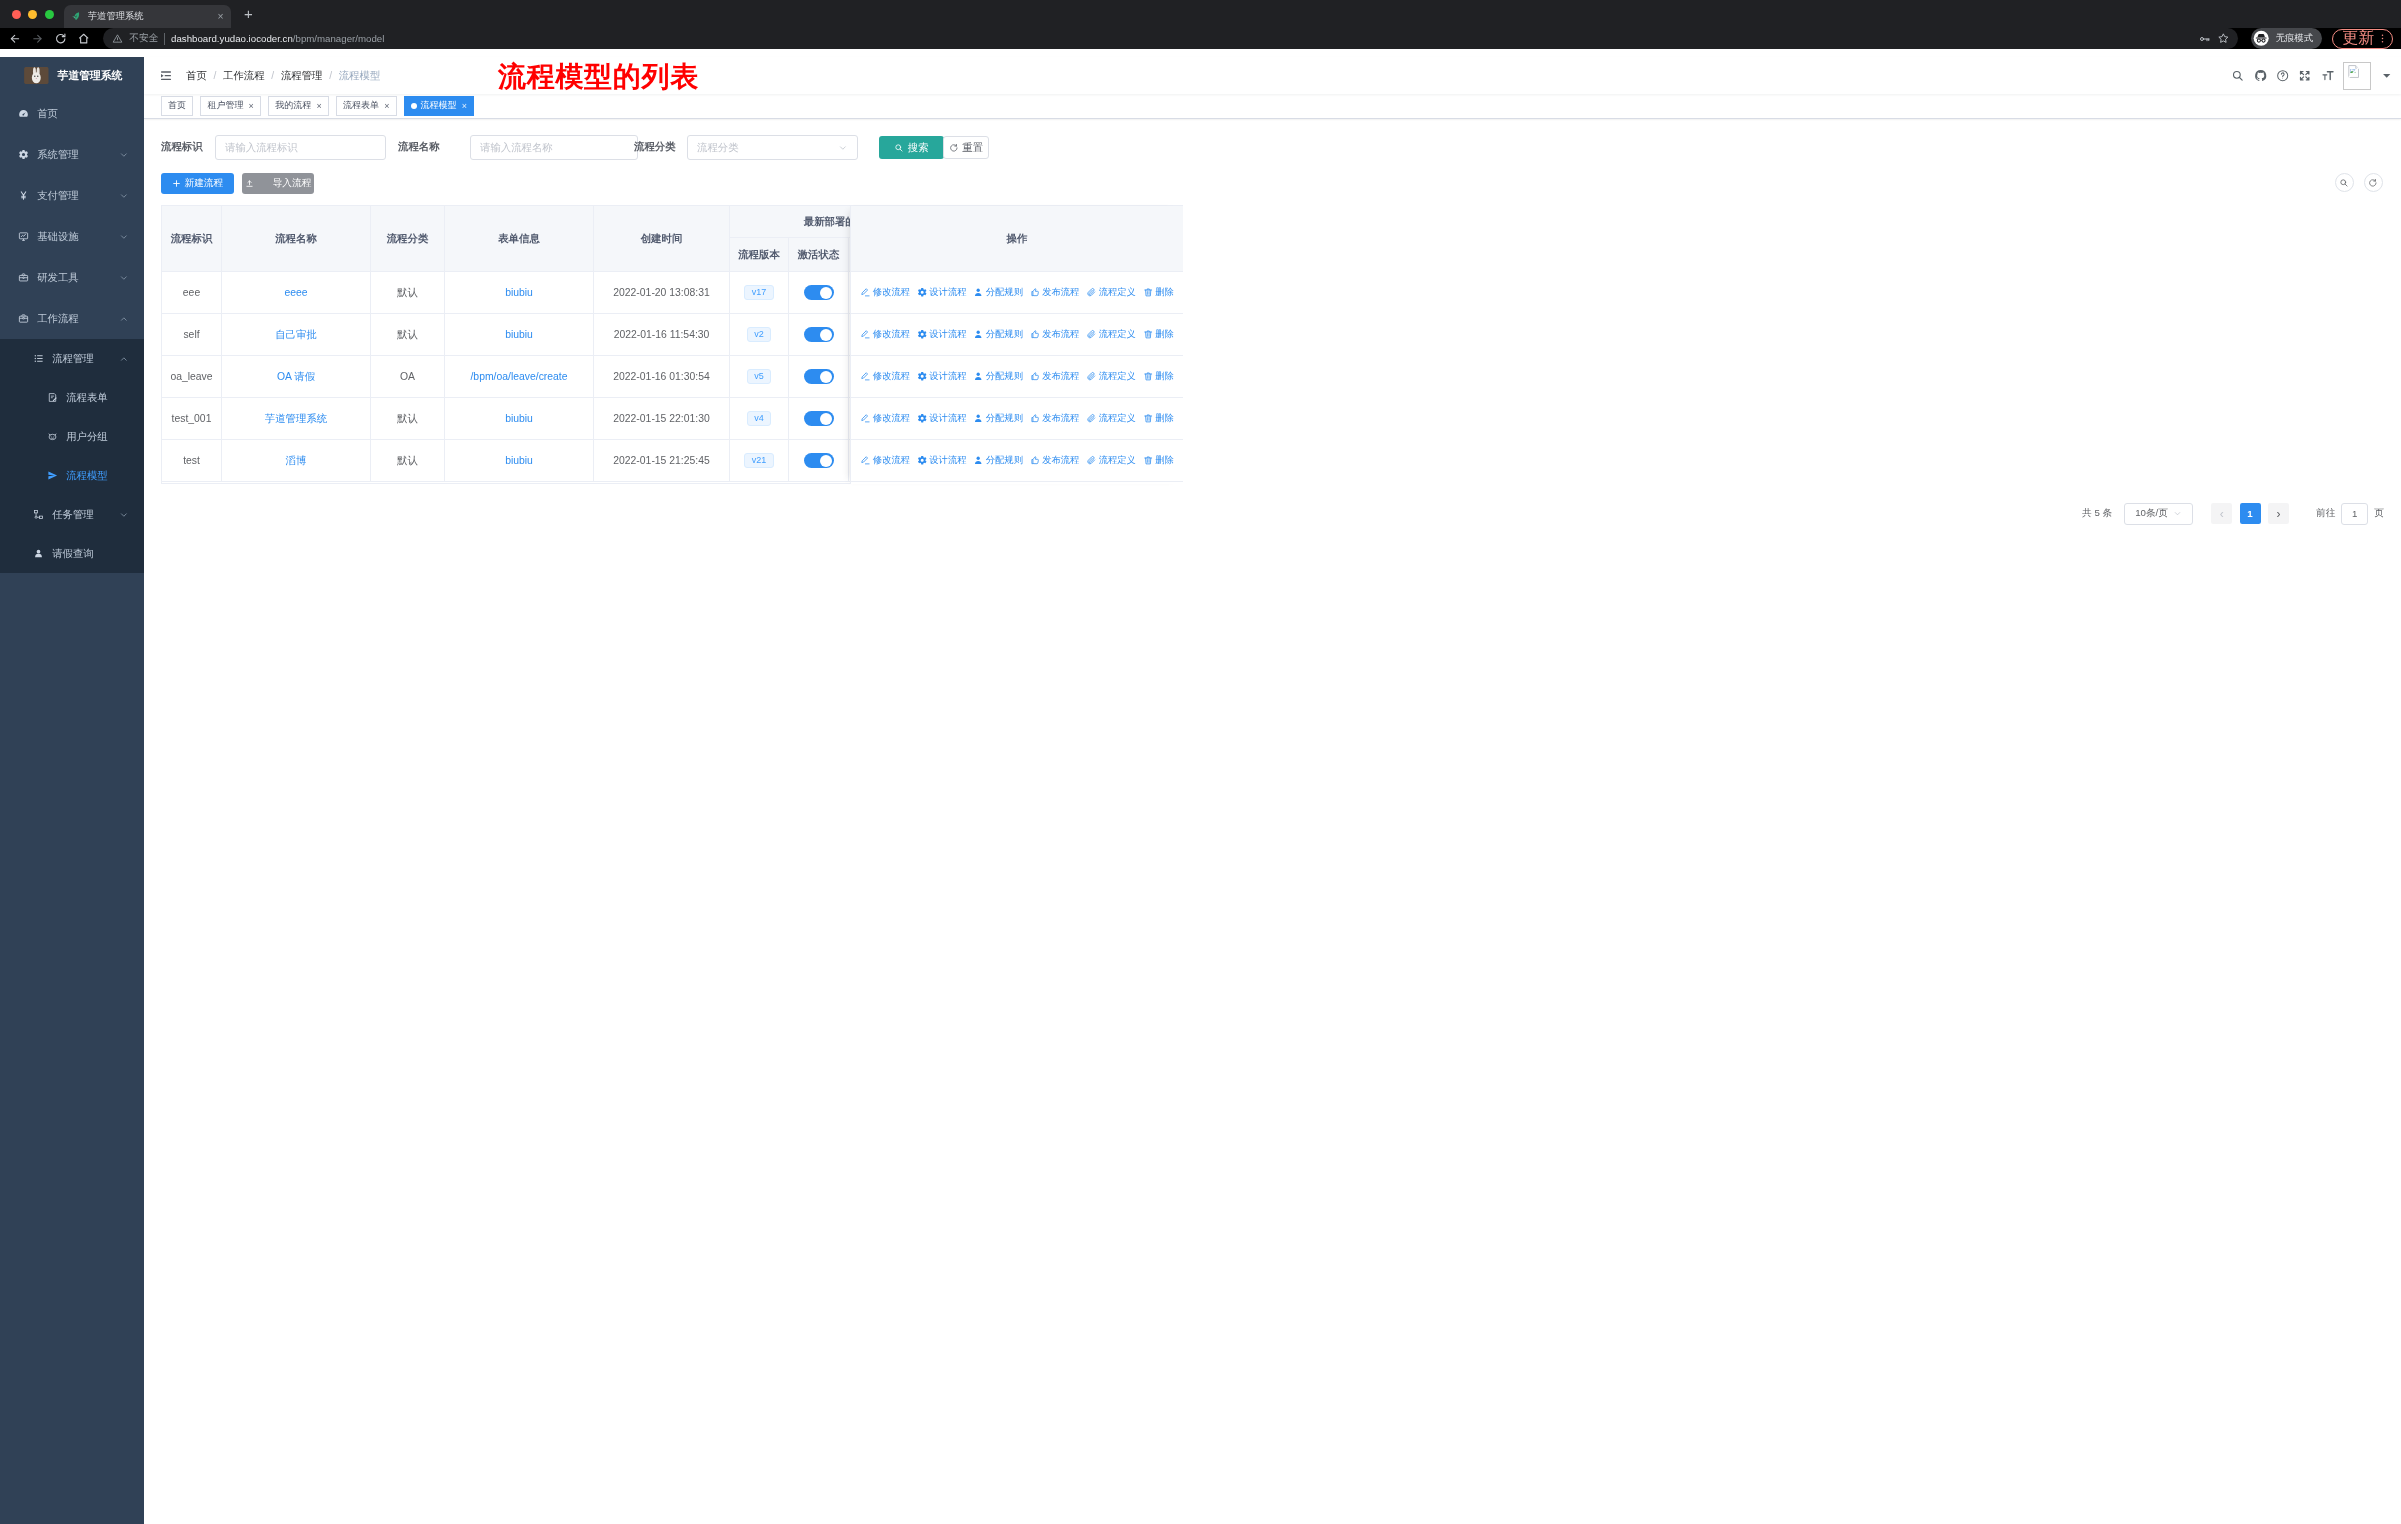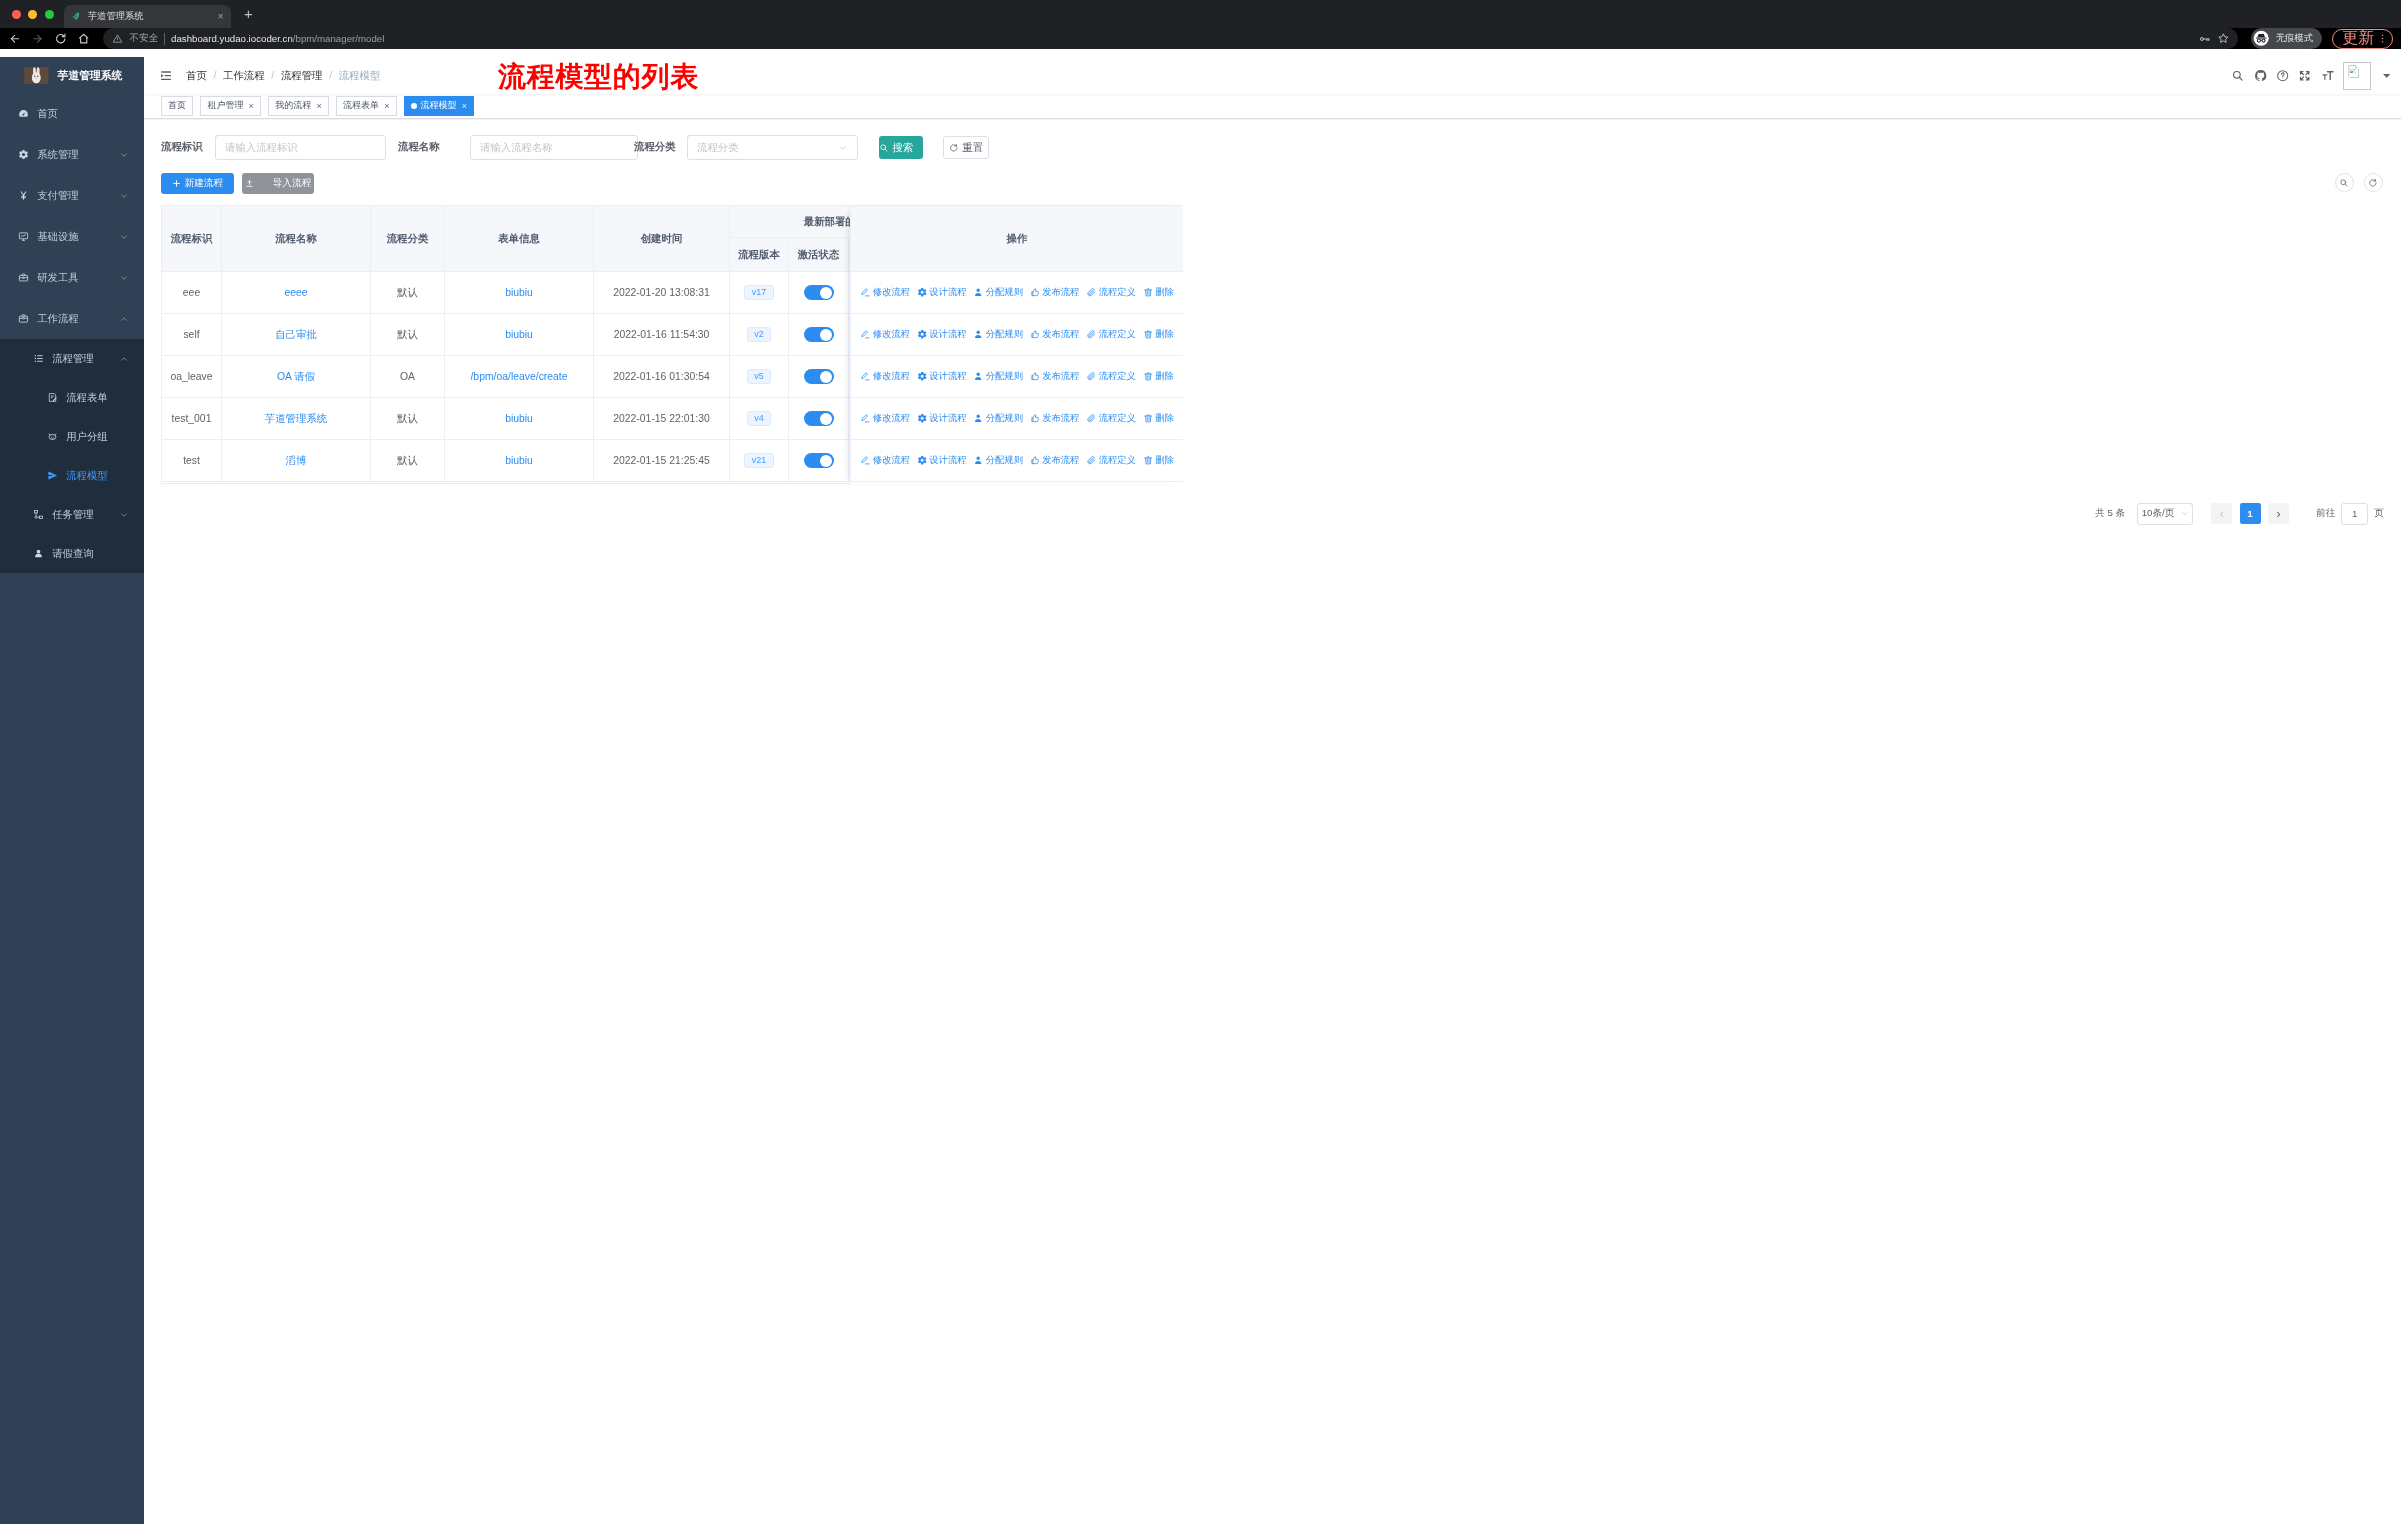--- a/index.html
+++ b/index.html
@@ -75,22 +75,22 @@
 
   
   .content{position:absolute;left:144px;top:119px;right:0;bottom:0;background:#fff;overflow:hidden}
   .f-label{position:absolute;top:16.4px;height:24.6px;line-height:24.6px;font-size:10.4px;font-weight:600;color:#5a5e66}
   #fl1{left:17px}#fl2{left:254px}#fl3{left:490px}
   .f-input{position:absolute;top:16.4px;height:24.6px;border:0.7px solid #dcdfe6;border-radius:3px;background:#fff;
     display:flex;align-items:center;padding:0 9px;font-size:10.4px;color:#c0c4cc;cursor:text}
   #fi1{left:71px;width:171px}#fi2{left:326px;width:168px}
   #fsel{left:543px;width:171px;justify-content:space-between;cursor:pointer}
   .sel-caret{width:9.7px;height:9.7px;color:#c0c4cc}
-  .btn-search{position:absolute;left:735px;top:17px;width:44px;height:23px;background:#27a79b;color:#fff;
-    border-radius:3px;display:flex;align-items:center;justify-content:flex-start;gap:3.7px;font-size:10.4px;cursor:pointer}
+  .btn-search{position:absolute;left:735px;top:17px;width:65px;height:23px;background:#27a79b;color:#fff;
+    border-radius:3px;display:flex;align-items:center;justify-content:center;gap:3.7px;font-size:10.4px;cursor:pointer}
   .btn-search .ic,.btn-reset .ic{width:9.7px;height:9.7px}
   .btn-reset{position:absolute;left:799px;top:17px;width:46px;height:23px;background:#fff;border:0.7px solid #dcdfe6;
     color:#5a5e66;border-radius:3px;display:flex;align-items:center;justify-content:center;gap:3.7px;font-size:10.4px;cursor:pointer}
   .btn-create{position:absolute;left:17px;top:54px;width:73px;height:21px;background:#2d8cf0;color:#fff;border-radius:3px;
     display:flex;align-items:center;justify-content:center;gap:3.7px;font-size:9.7px;cursor:pointer}
   .btn-create .ic,.btn-import .ic{width:9px;height:9px}
   .btn-import{position:absolute;left:98px;top:54px;width:72px;height:21px;background:#909399;color:#fff;border-radius:3px;
     display:flex;align-items:center;justify-content:center;gap:19px;font-size:9.7px;cursor:pointer}
   .circ{position:absolute;top:54px;width:19.4px;height:19.4px;border:0.7px solid #dfe3e9;border-radius:50%;background:#fff;
     display:flex;align-items:center;justify-content:center;color:#606266;cursor:pointer}
@@ -125,21 +125,21 @@
     box-shadow:-6px 0 7.4px -4.5px rgba(0,0,0,.12);z-index:3}
   .ops-head{height:66px;background:#f5f7fa;border-bottom:0.7px solid #ebeef5;display:flex;align-items:center;
     justify-content:center;font-weight:700;color:#515a6e}
   .ops-row{height:42px;border-bottom:0.7px solid #ebeef5;display:flex;align-items:center;justify-content:center;gap:6.7px}
   .action{display:inline-flex;align-items:center;gap:2.2px;color:#2d8cf0;font-size:9.3px;cursor:pointer;white-space:nowrap}
   .action .ic{width:10.4px;height:10.4px}
 
   
   .pag{position:absolute;top:384px;right:17px;height:21.6px;display:flex;align-items:center;font-size:9.7px;color:#606266}
   .pag .total{margin-right:12px}
-  .psize{width:56px;height:21.6px;border:0.7px solid #dcdfe6;border-radius:3px;display:flex;align-items:center;
+  .psize{width:69px;height:21.6px;border:0.7px solid #dcdfe6;border-radius:3px;display:flex;align-items:center;
     justify-content:center;gap:5.2px;color:#606266;cursor:pointer}
   .psize .ic{width:9px;height:9px;color:#c0c4cc}
   .pbtn{width:21px;height:21px;background:#f4f4f5;border-radius:2.2px;display:flex;align-items:center;
     justify-content:center;font-size:12px;color:#c0c4cc;cursor:pointer}
   .pbtn.prev{margin-left:18px}
   .pbtn.next{margin-left:7.4px;color:#606266}
   .pcur{width:21px;height:21px;background:#2d8cf0;color:#fff;border-radius:2.2px;display:flex;align-items:center;
     justify-content:center;font-weight:600;font-size:9.7px;margin-left:7.4px;cursor:pointer}
   .goto{margin-left:27px}
   .pinput{width:27px;height:21.6px;border:0.7px solid #dcdfe6;border-radius:3px;display:flex;align-items:center;

